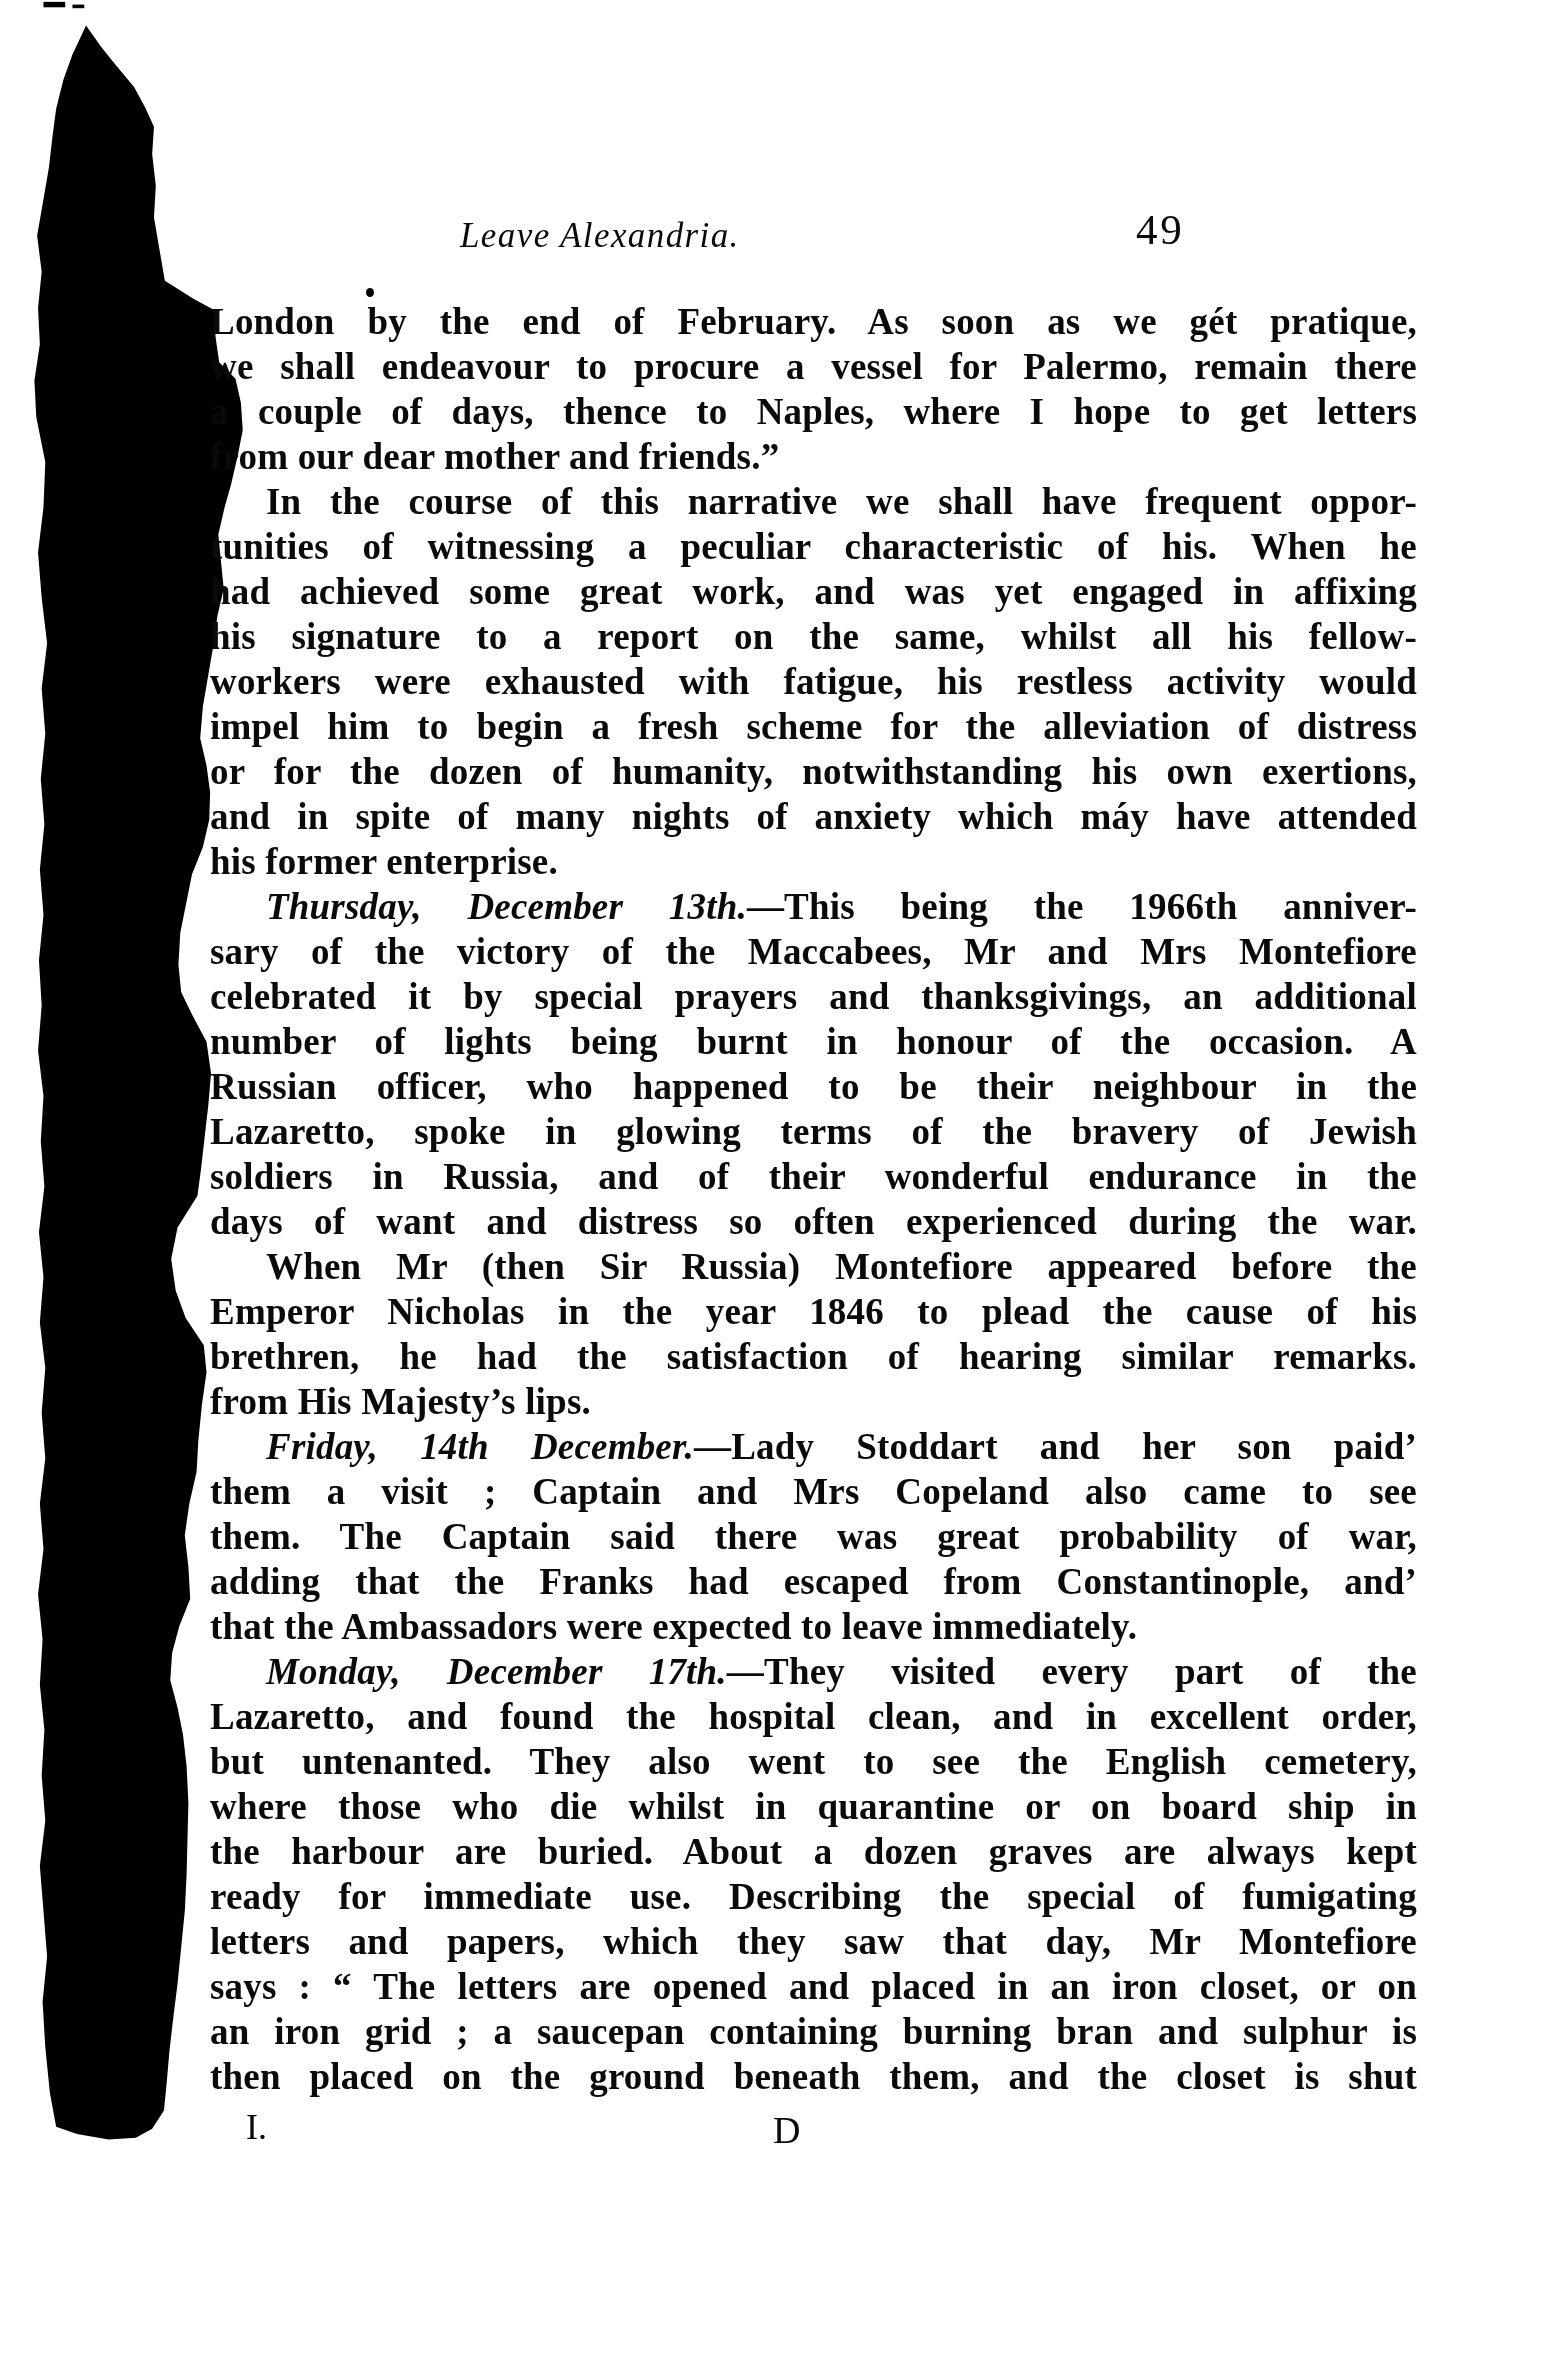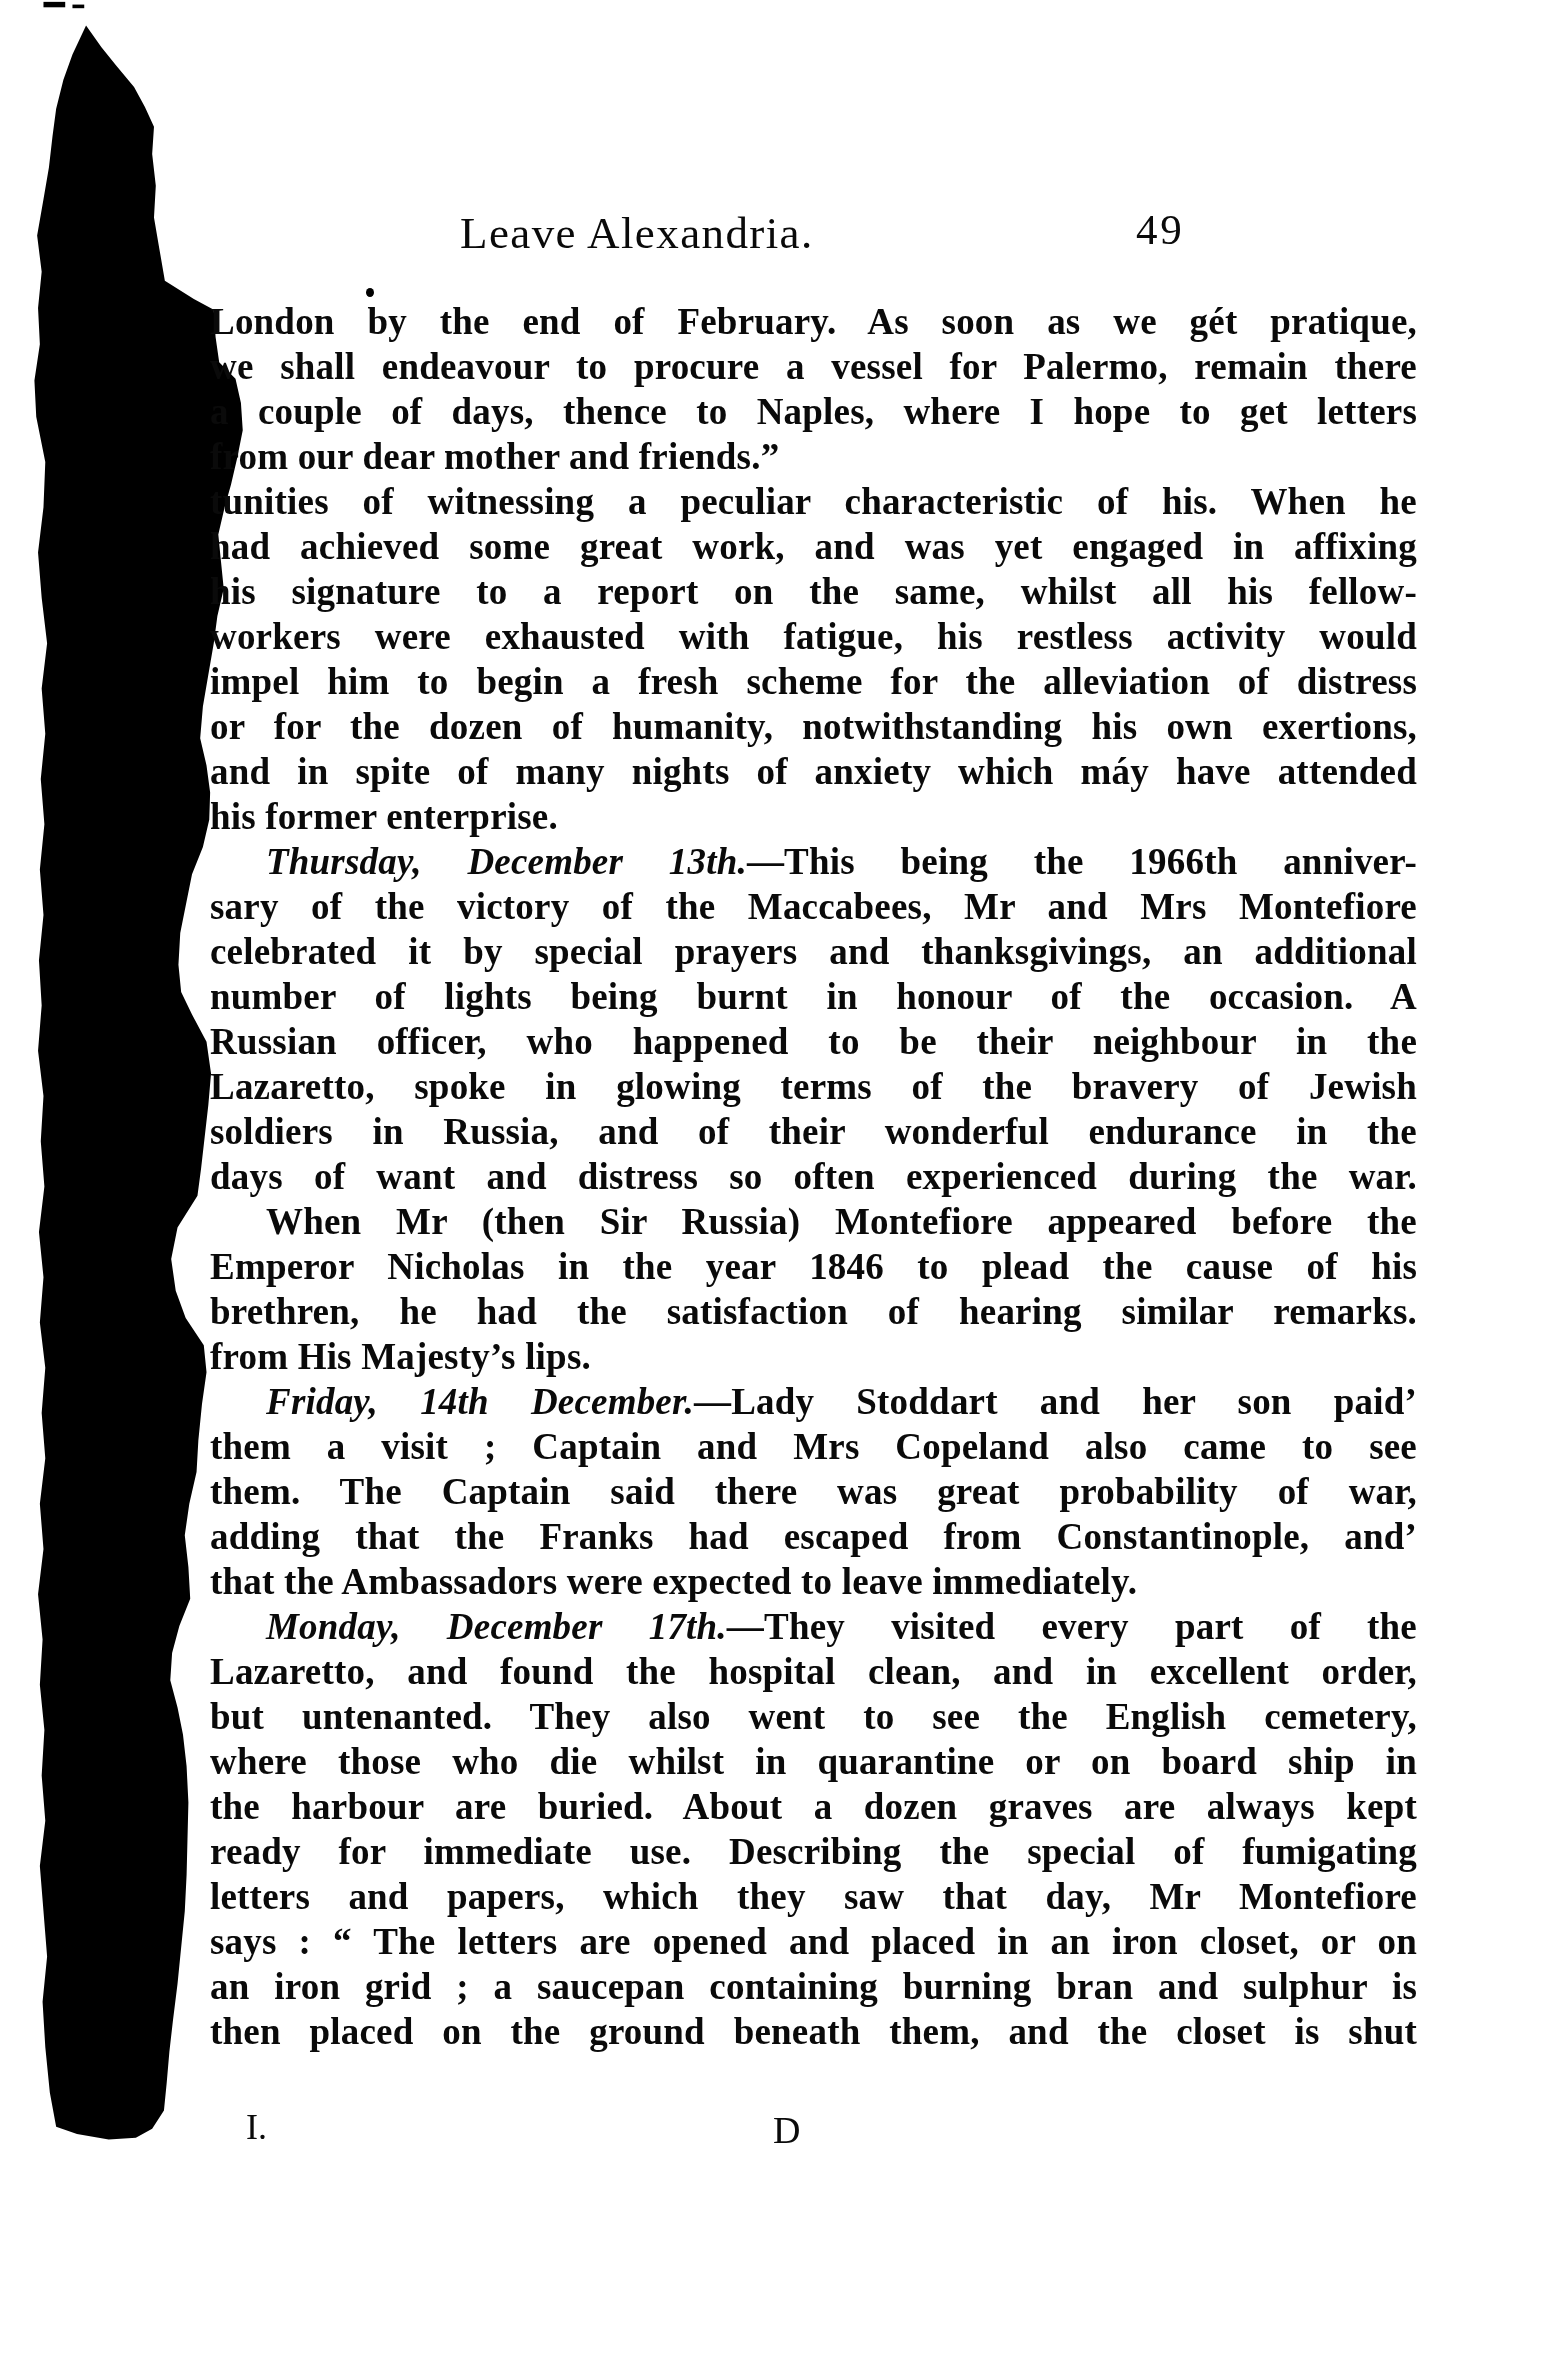--- a/index.html
+++ b/index.html
@@ -5,22 +5,22 @@
   html,body{margin:0;padding:0;background:#e8e8e8;}
   .page{
     position:relative;
     width:1567px;height:2366px;
     background:#ffffff;
     overflow:hidden;
     font-family:"Liberation Serif",serif;
     color:#0a0a0a;
   }
   .hdr-title{
-    position:absolute;left:460px;top:207px;
-    font-size:45px;letter-spacing:1.4px;
+    position:absolute;left:460px;top:216px;
+    font-style:italic;font-size:35px;letter-spacing:1.4px;
     white-space:nowrap;
   }
   .hdr-num{
     position:absolute;left:1136px;top:205px;
     font-size:43px;letter-spacing:2.7px;
   }
   .text-block{
     position:absolute;left:210px;top:299px;width:1207px;font-weight:bold;
   }
   .line{
@@ -70,20 +70,21 @@
   <div class="ink-dot"></div>
 
   <div class="hdr-title">Leave Alexandria.</div>
   <div class="hdr-num">49</div>
 
   <div class="text-block">
     <div class="line">London by the end of February.  As soon as we gét pratique,</div>
     <div class="line">we shall endeavour to procure a vessel for Palermo, remain there</div>
     <div class="line">a couple of days, thence to Naples, where I hope to get letters</div>
     <div class="line noj">from our dear mother and friends.”</div>
+    <div class="line ind">In the course of this narrative we shall have frequent oppor-</div>
     <div class="line">tunities of witnessing a peculiar characteristic of his.  When he</div>
     <div class="line">had achieved some great work, and was yet engaged in affixing</div>
     <div class="line">his signature to a report on the same, whilst all his fellow-</div>
     <div class="line">workers were exhausted with fatigue, his restless activity would</div>
     <div class="line">impel him to begin a fresh scheme for the alleviation of distress</div>
     <div class="line">or for the dozen of humanity, notwithstanding his own exertions,</div>
     <div class="line">and in spite of many nights of anxiety which máy have attended</div>
     <div class="line noj">his former enterprise.</div>
     <div class="line ind"><span class="it">Thursday, December 13th.</span><span>—This being the 1966th anniver-</span></div>
     <div class="line">sary of the victory of the Maccabees, Mr and Mrs Montefiore</div>

